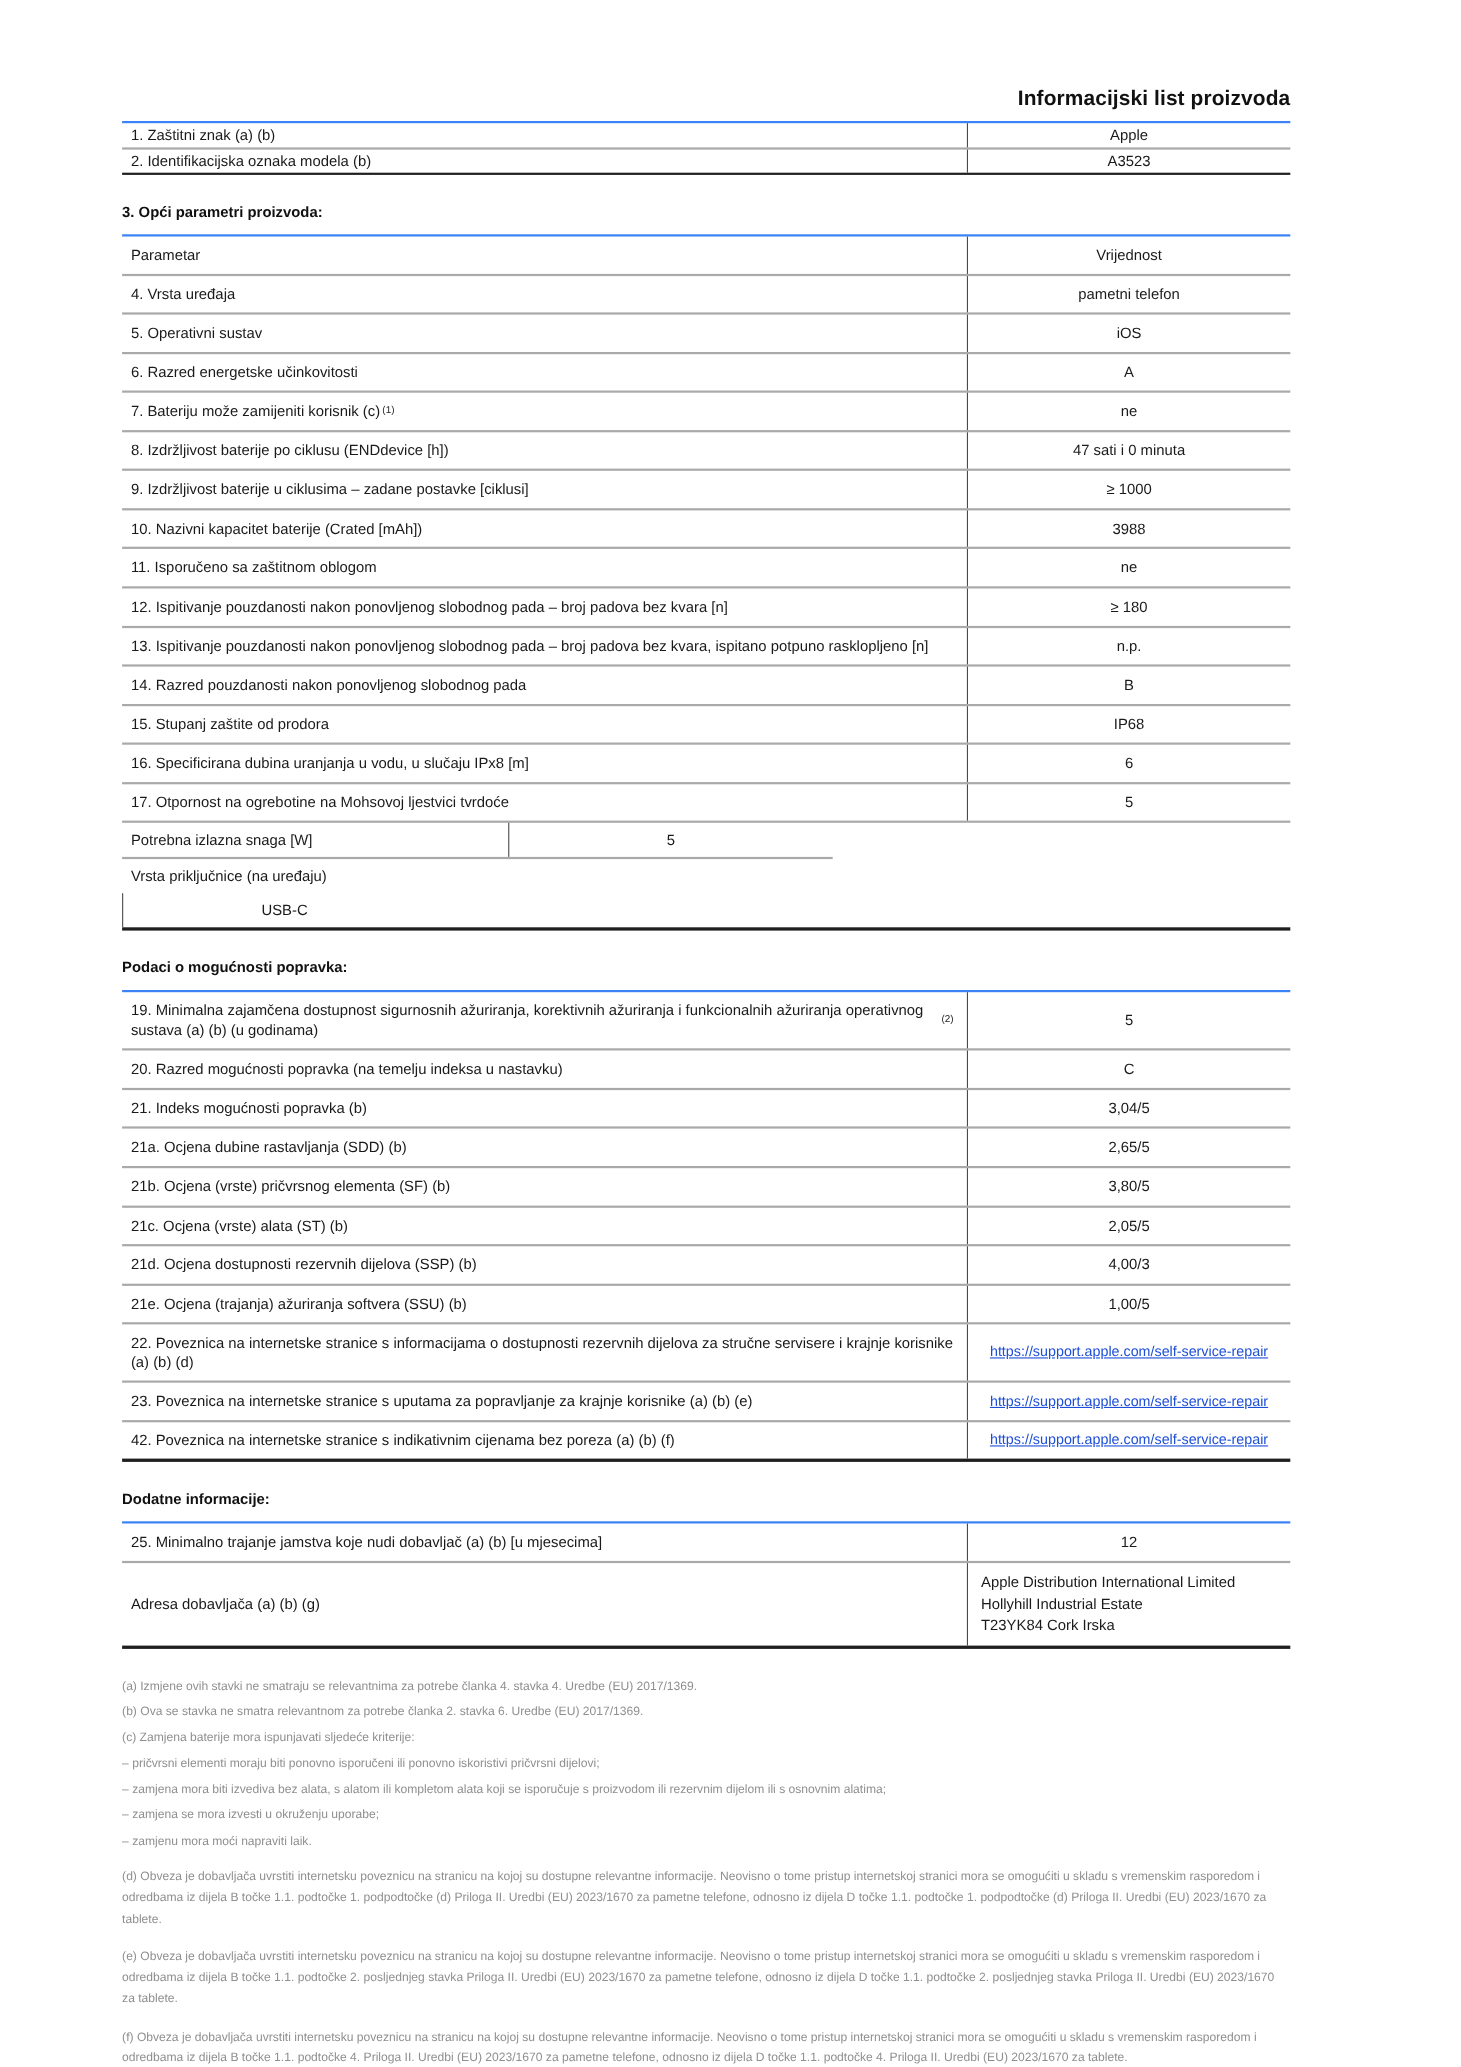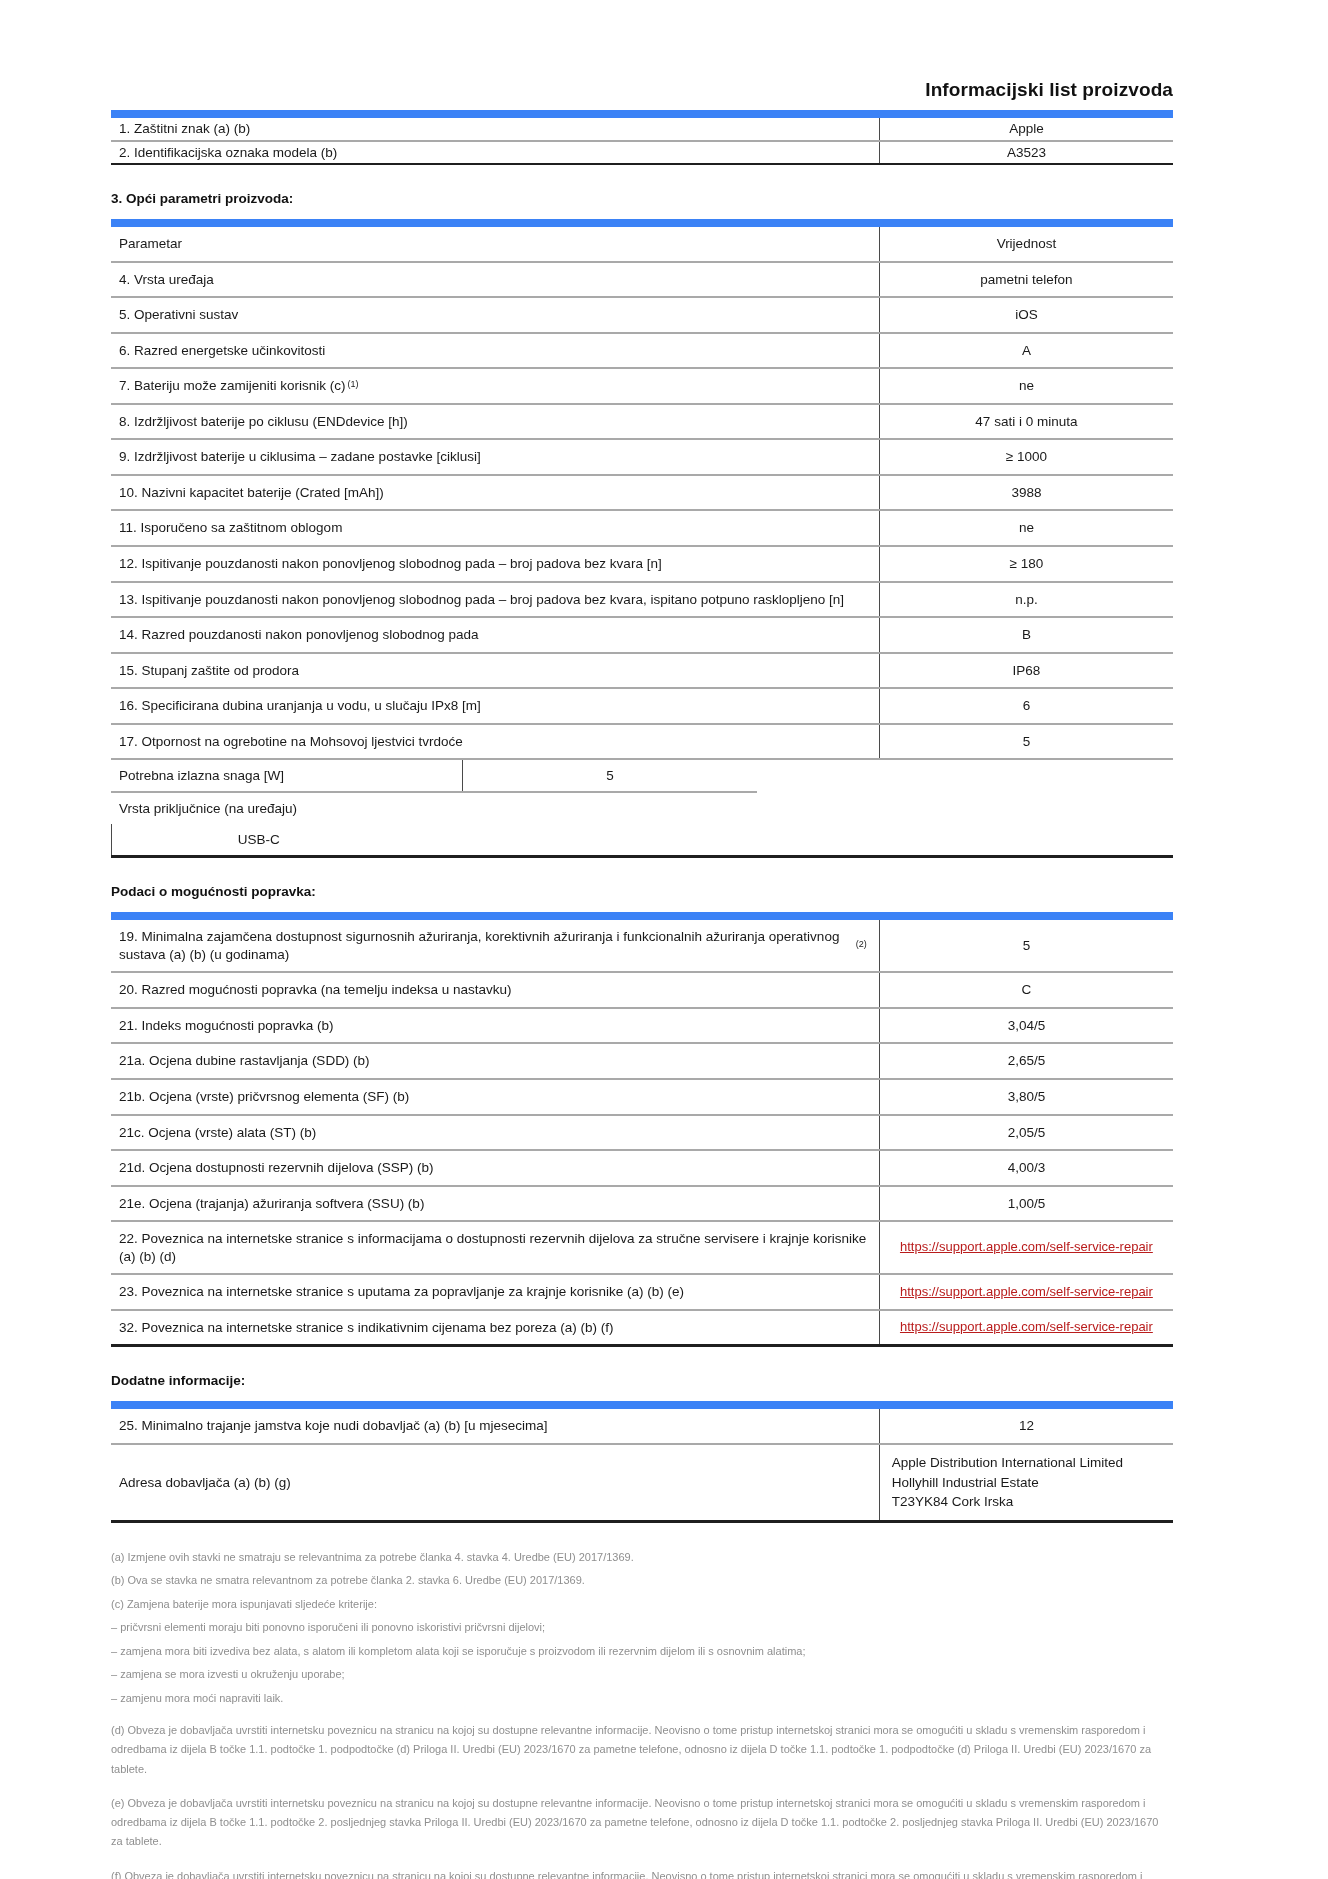--- a/index.html
+++ b/index.html
@@ -7,21 +7,21 @@
     width:1328px;height:1879px;overflow:hidden;position:relative;
     font-family:"Liberation Sans", sans-serif;color:#1a1a1a;
     -webkit-font-smoothing:antialiased;
   }
   .content{position:absolute;left:111px;top:0;width:1062px;}
   .doc-title{
     margin:79px 0 9px 0;text-align:right;
     font-size:19px;font-weight:700;color:#111;letter-spacing:.1px;
   }
   
-  .tbl{border-top:8px solid #3b82f6;border-bottom:3px solid #1f1f1f;}
+  .tbl{border-top:2px solid #3b82f6;border-bottom:3px solid #1f1f1f;}
   .tbl-id{border-bottom:2px solid #1f1f1f;}
   .row{display:flex;align-items:stretch;border-top:2px solid #a9a9a9;}
   .row:first-child{border-top:none;}
   .cell-l{
     width:72.3%;box-sizing:border-box;padding:8px 12px 8px 8px;
     display:flex;align-items:center;font-size:13.5px;line-height:1.3;
   }
   .cell-v{
     width:27.7%;box-sizing:border-box;border-left:1px solid #4a4a4a;
     display:flex;align-items:center;justify-content:center;text-align:center;
@@ -43,21 +43,21 @@
   .charger-sub + .charger-sub{border-top:2px solid #a9a9a9;flex-direction:column;}
   .sub-l{
     width:54.4%;box-sizing:border-box;padding:8px 8px;display:flex;align-items:center;
     font-size:13.5px;
   }
   .sub-v{
     width:45.6%;box-sizing:border-box;border-left:1px solid #4a4a4a;
     display:flex;align-items:center;justify-content:center;text-align:center;
     padding:8px 6px;font-size:13.5px;
   }
-  a.repair-link{color:#b91c1c;text-decoration:underline;font-size:13px;word-break:break-all;}
+  a.repair-link{color:#1d4ed8;text-decoration:underline;font-size:13px;word-break:break-all;}
   .addr{display:block;text-align:left;line-height:1.45;padding:4px 6px;}
   .cell-v.addr-cell{justify-content:flex-start;text-align:left;padding:4px 6px;align-items:flex-end;}
   
   .footnotes{margin-top:26px;color:#8f8f8f;font-size:11px;}
   .fn{margin:0 0 7px 0;line-height:1.5;}
   .fn-para{margin:15px 0 14px 0;line-height:1.75;}
 </style>
 </head>
 <body>
 
@@ -201,21 +201,21 @@
           <a class="repair-link" href="#">https://support.apple.com/self-service-repair</a>
         </div>
     </div>
     <div class="row">
       <div class="cell-l">23. Poveznica na internetske stranice s uputama za popravljanje za krajnje korisnike (a) (b) (e)</div>
       <div class="cell-v">
           <a class="repair-link" href="#">https://support.apple.com/self-service-repair</a>
         </div>
     </div>
     <div class="row">
-      <div class="cell-l">32. Poveznica na internetske stranice s indikativnim cijenama bez poreza (a) (b) (f)</div>
+      <div class="cell-l">42. Poveznica na internetske stranice s indikativnim cijenama bez poreza (a) (b) (f)</div>
       <div class="cell-v">
           <a class="repair-link" href="#">https://support.apple.com/self-service-repair</a>
         </div>
     </div>
   </div>
 
   <div class="sec-heading">Dodatne informacije:</div>
 
   <div class="tbl">
     <div class="row">

